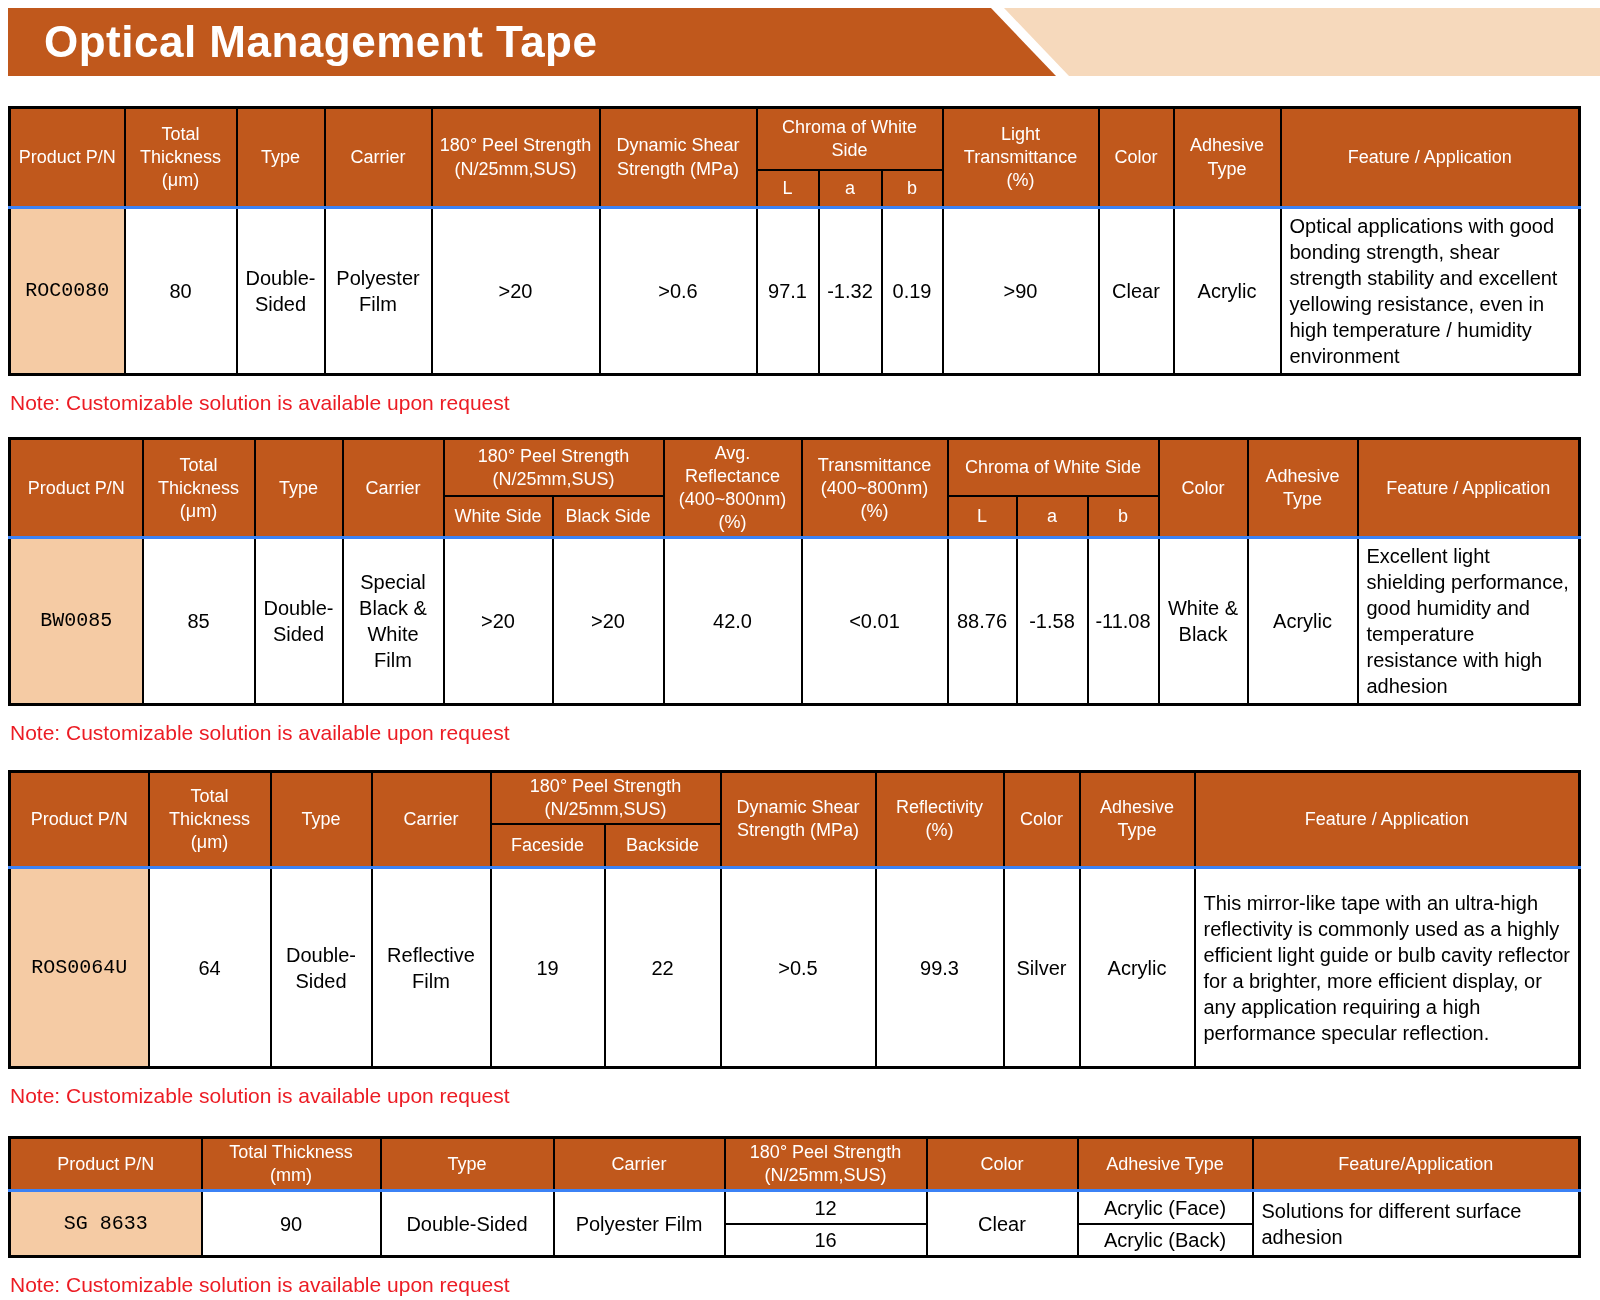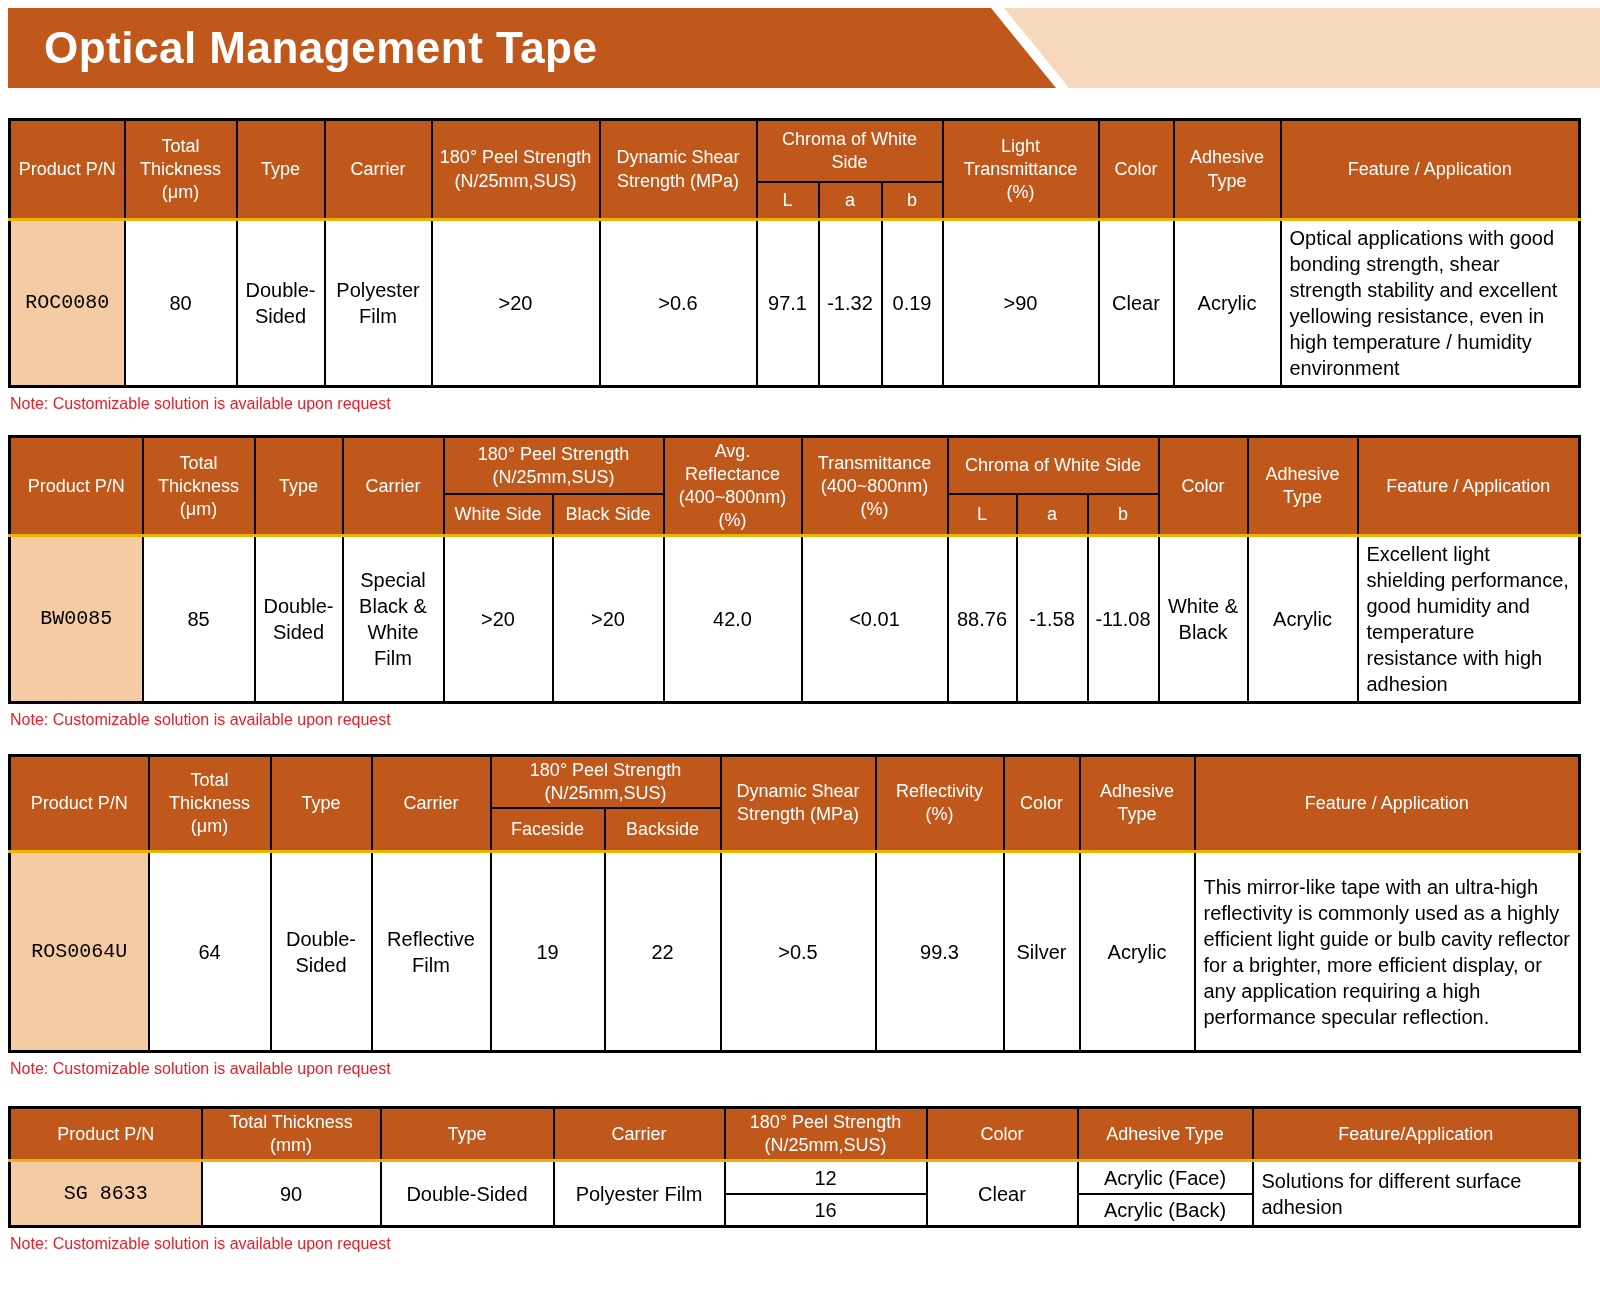--- a/index.html
+++ b/index.html
@@ -8,43 +8,43 @@
     --peach:#F5CBA4;
     --red:#EC1C24;
   }
   *{box-sizing:border-box;}
   html,body{margin:0;padding:0;}
   body{
     width:1600px;height:1300px;background:#fff;overflow:hidden;
     font-family:"Liberation Sans", sans-serif;color:#000;
   }
   
-  .banner{position:relative;margin:8px 0 0 8px;width:1592px;height:80px;}
+  .banner{position:relative;margin:8px 0 0 8px;width:1592px;height:68px;}
   .banner-main{position:absolute;left:0;top:0;width:100%;height:100%;
     background:var(--orange);
     -webkit-clip-path:polygon(0 0,983px 0,1048px 100%,0 100%);
     clip-path:polygon(0 0,983px 0,1048px 100%,0 100%);}
   .banner-tail{position:absolute;left:0;top:0;width:100%;height:100%;
     background:var(--tail);
     -webkit-clip-path:polygon(996px 0,100% 0,100% 100%,1061px 100%);
     clip-path:polygon(996px 0,100% 0,100% 100%,1061px 100%);}
   .banner-title{position:absolute;left:36px;top:50%;transform:translateY(-50%);
     color:#fff;font-size:44px;font-weight:bold;letter-spacing:.5px;white-space:nowrap;}
   
   table.spec{border-collapse:collapse;table-layout:fixed;margin-left:8px;
     border:3px solid #000;background:#fff;}
   .spec th,.spec td{border:2px solid #000;text-align:center;vertical-align:middle;
     padding:2px 4px;overflow:hidden;}
   .spec thead th{background:var(--orange);color:#fff;font-weight:normal;
     font-size:18px;line-height:1.28;}
   .spec tbody td{font-size:20px;line-height:1.3;}
-  .spec tbody tr.dr1 td{border-top:3px solid #eab308;}
+  .spec tbody tr.dr1 td{border-top:3px solid #3b82f6;}
   td.pn{background:var(--peach);font-family:Liberation Mono, monospace;}
   td.feature{text-align:left;font-size:19px;line-height:1.38;padding:4px 8px;}
-  .note{color:var(--red);font-size:16px;line-height:1.2;margin:6px 0 0 10px;}
+  .note{color:var(--red);font-size:21px;line-height:1.2;margin:14px 0 0 10px;}
   #t1{margin-top:30px;}  #t1 .hr1 th{height:62px;} #t1 .hr2 th{height:38px;} #t1 tbody tr{height:164px;}
   #t2{margin-top:22px;}  #t2 .hr1 th{height:53px;} #t2 .hr2 th{height:38px;} #t2 tbody tr{height:142px;}
   #t3{margin-top:24px;}  #t3 .hr1 th{height:48px;} #t3 .hr2 th{height:44px;margin-left:18px;} #t3 tbody tr{height:200px;}
   #t4{margin-top:28px;}  #t4 .hr1 th{height:52px;} #t4 tbody tr{height:33px;}
 </style>
 </head>
 <body>
 
 <div class="banner">
   <div class="banner-main"></div>

